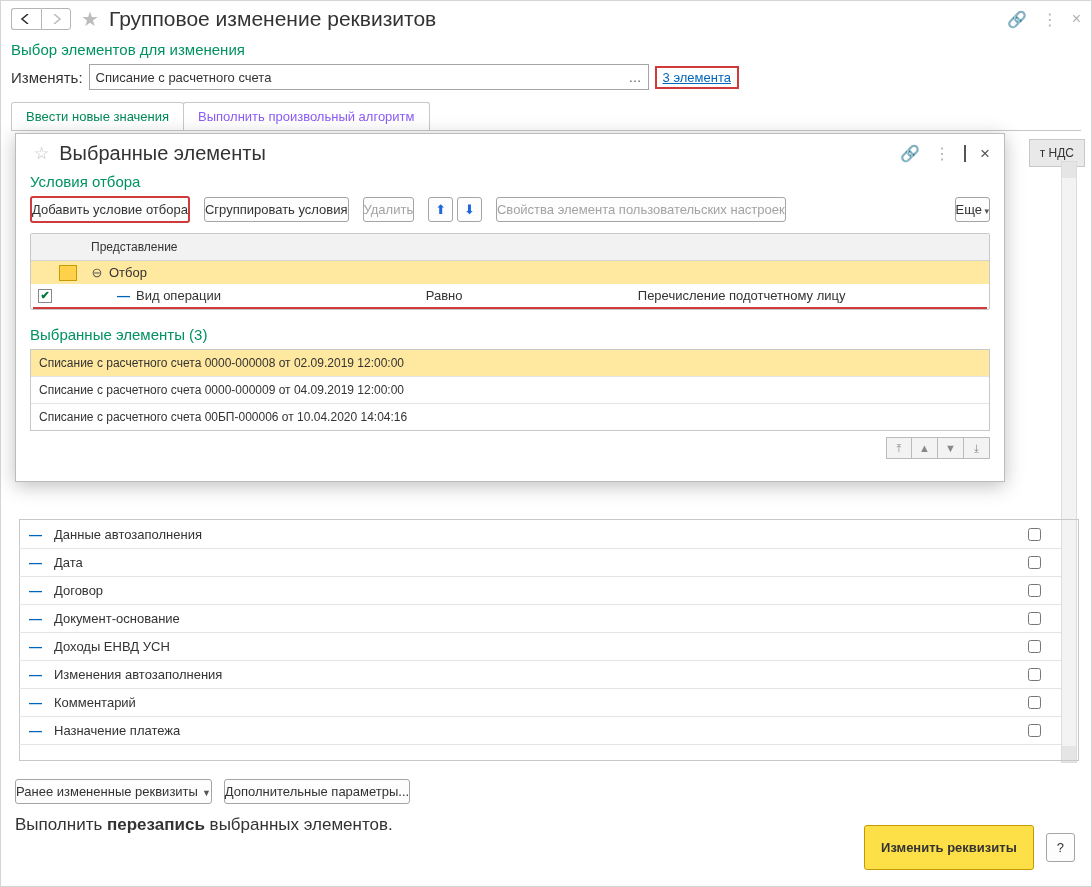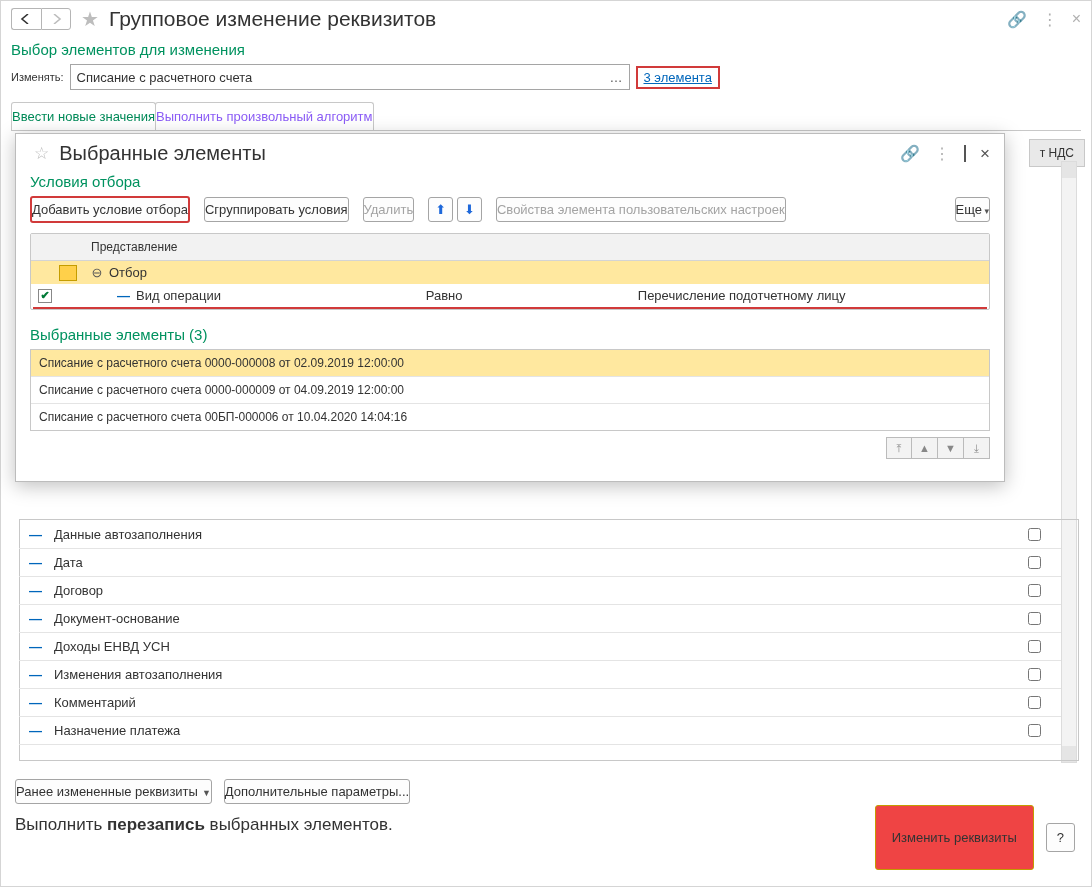--- a/index.html
+++ b/index.html
@@ -13,28 +13,28 @@
   .navbtn:first-child{border-right:none; border-radius:3px 0 0 3px;}
   .navbtn:last-child{border-radius:0 3px 3px 0;}
   .title-main { font-size: 21px; color:#333; }
   .star { color:#bdbdbd; font-size:20px; margin:0 4px;}
   .hdr-right { margin-left:auto; display:flex; gap:14px; align-items:center;}
   .hdr-ico { color:#b0b0b0; font-size:16px; }
 
   .green-title { color: #00925f; font-size:15px; margin-bottom:6px;}
 
   .row-change { display:flex; align-items:center; gap:6px; margin-bottom:12px;}
-  .lbl { font-size:11px;}
+  .lbl { font-size:15px;}
   .sel-input { flex:1; max-width:560px; height:26px; border:1px solid #a5a5a5; padding:2px 6px; display:flex; align-items:center; justify-content:space-between;}
   .dots { color:#555; cursor:pointer;}
   .link3 { border:2px solid #d13a3a; padding:2px 6px; color:#0066bb; text-decoration: underline;}
 
   
   .tabs { display:flex; border-bottom:1px solid #c8c8c8; margin-bottom:8px;}
-  .tab { padding:6px 0; border:1px solid #c8c8c8; border-bottom:none; margin-right:-1px; border-radius:3px 3px 0 0; cursor:pointer;}
+  .tab { padding:6px 14px; border:1px solid #c8c8c8; border-bottom:none; margin-right:-1px; border-radius:3px 3px 0 0; cursor:pointer;}
   .tab.active { color:#008a58; background:#fff;}
   .tab.inactive { color:#8b5cf6;}
 
   
   .back-col-hdr { position:absolute; right:6px; top:138px; background:#e9e9e9; border:1px solid #c8c8c8; padding:6px 10px; font-size:12px;}
   
   .scrollbar-back { position:absolute; top:160px; right:14px; width:16px; height:602px; background:#f3f3f3; border:1px solid #dcdcdc;}
   .scrollbar-back::before,.scrollbar-back::after{content:"";position:absolute;left:0;right:0;height:16px;background:#e5e5e5;}
   .scrollbar-back::before{top:0;} .scrollbar-back::after{bottom:0;}
 
@@ -93,21 +93,21 @@
   .bl-row .bl-name{flex:1;padding-left:4px;}
   .bl-row .bl-chk{width:560px;display:flex;align-items:center;}
   .bl-chk input{margin-left:auto;margin-right:20px;}
   .back-list-wrap{position:absolute;left:18px;top:518px;right:12px;border:1px solid #c8c8c8;height:242px;}
 
   
   .footer-btns{position:absolute;left:14px;right:4px;top:778px;display:flex;gap:12px;align-items:flex-end;}
   .footer-txt{position:absolute;left:14px;top:814px;font-size:17px;}
 
   .bottom-right{position:absolute;right:16px;bottom:16px;display:flex;gap:12px;align-items:center;}
-  .btn.main-action{background:#ef4444;border-color:#c39b00;font-weight:normal;padding:24px 16px;}
+  .btn.main-action{background:#fde047;border-color:#c39b00;font-weight:bold;padding:14px 16px;}
   .btn.help{padding:6px 10px;}
   .chev{font-size:9px;color:#555;margin-left:4px;}
 </style>
 </head>
 <body>
 
 <div class="outer">
 
   <div class="hdr-main">
     <div class="navbtns">

